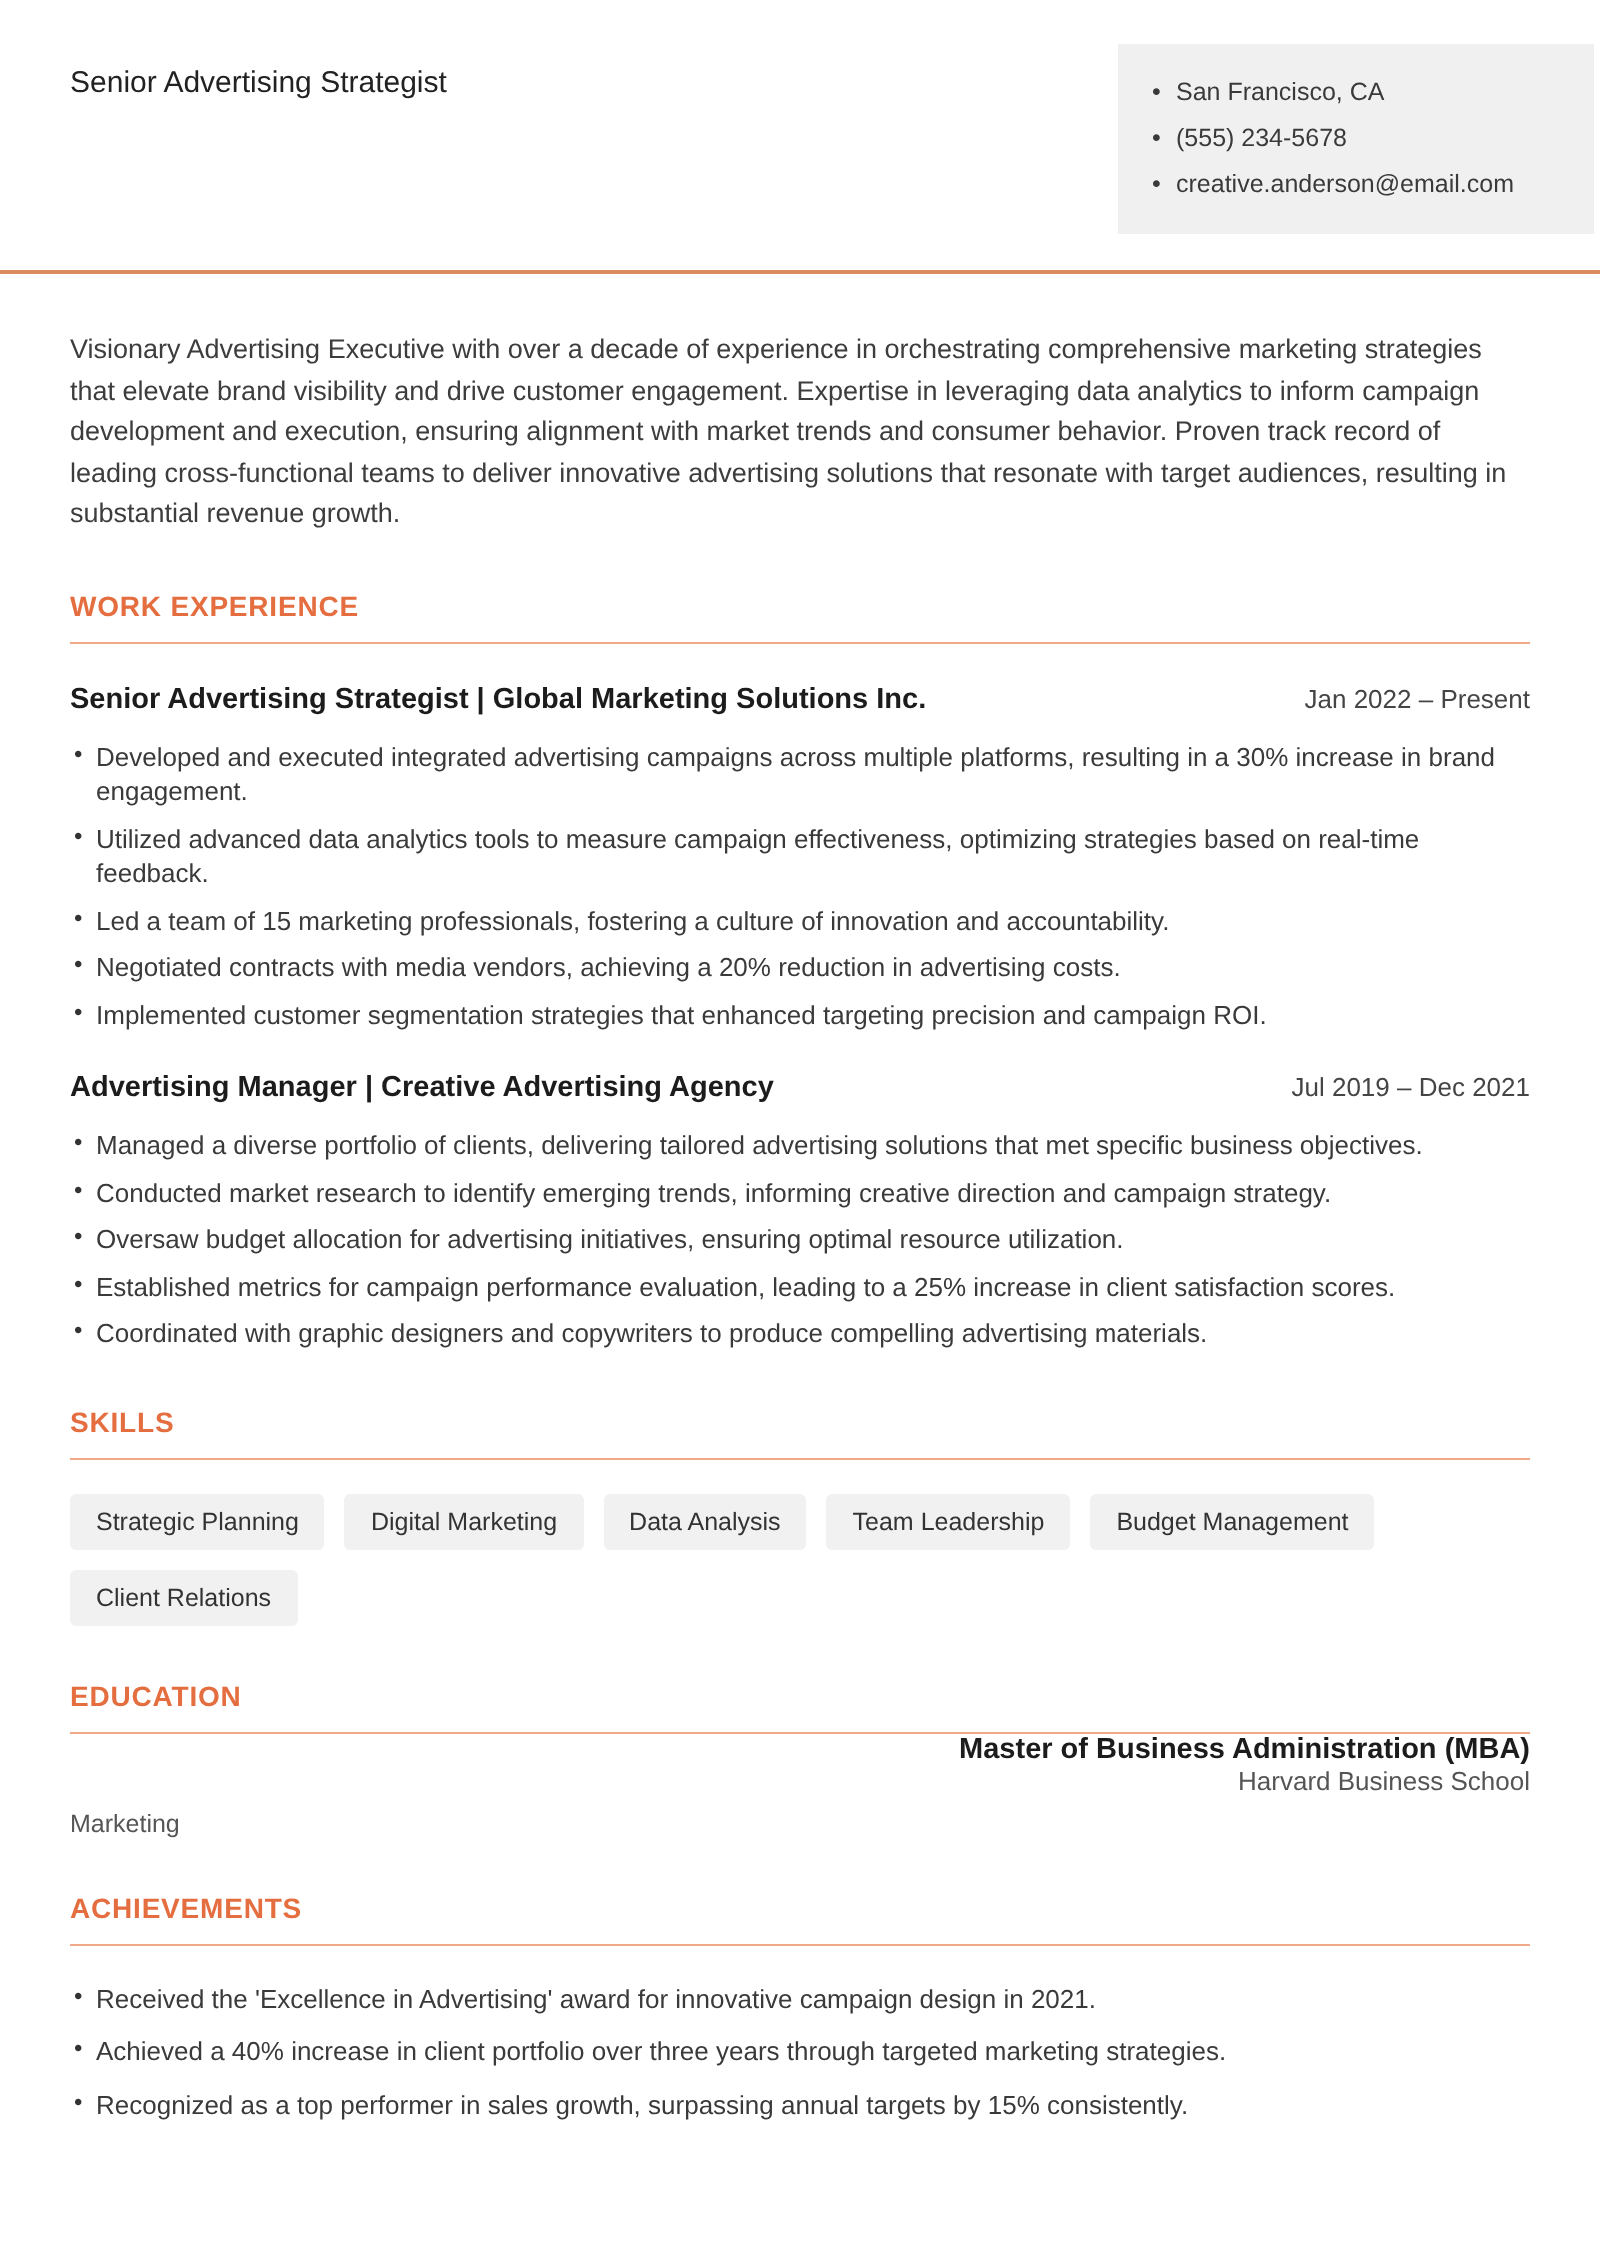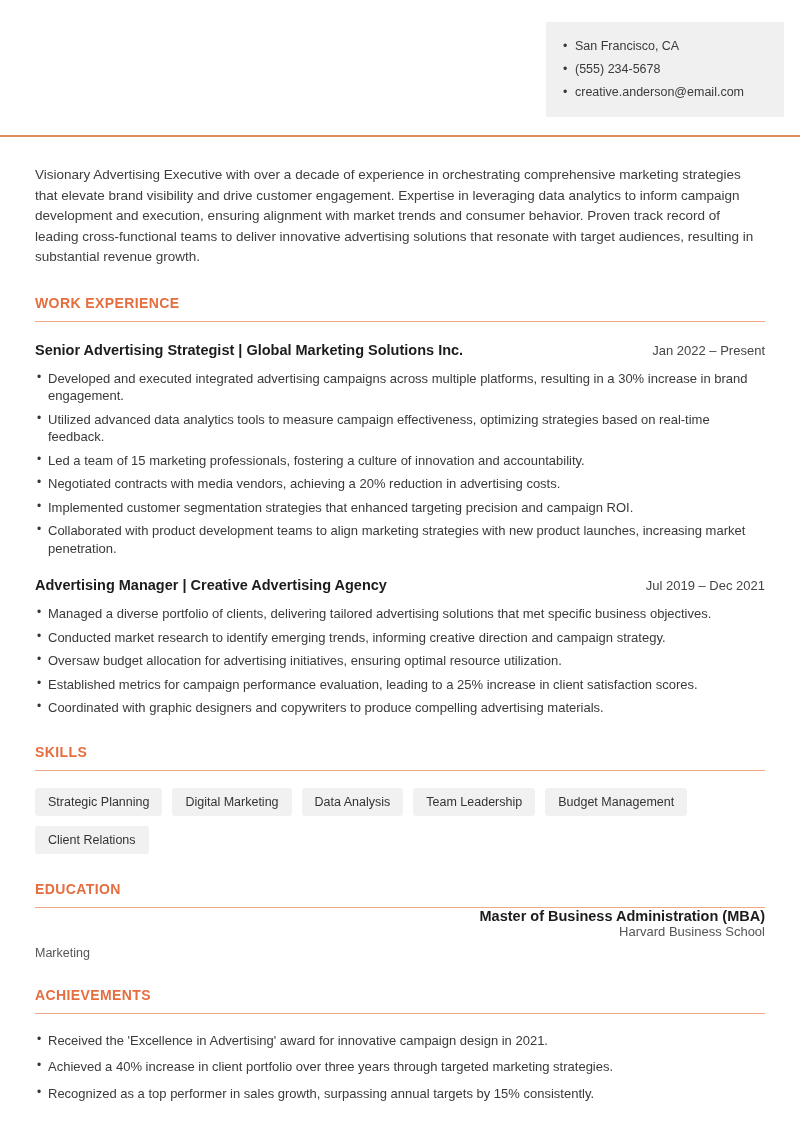--- a/index.html
+++ b/index.html
@@ -18,21 +18,21 @@
     width:800px;height:1130px;background:#ffffff;
     font-family:"Liberation Sans",sans-serif;color:var(--body);
   }
   .page{position:relative;width:800px;height:1130px;overflow:hidden;}
 
   
   header{position:relative;height:137px;padding:22px 35px 0;border-bottom:2px solid var(--divider);}
   h1{margin:0;font-size:30px;line-height:35px;font-weight:700;letter-spacing:.5px;color:var(--ink);}
   h1 .last{display:block;color:var(--accent);}
   .person-title{margin-top:11px;font-size:15px;font-weight:500;color:#222;}
-  .contact-box{position:absolute;top:22px;right:16px;width:238px;background:var(--box-bg);padding:13px 14px 13px 16px;}
+  .contact-box{position:absolute;top:22px;right:3px;width:238px;background:var(--box-bg);padding:13px 14px 13px 16px;}
   .contact-box ul{margin:0;padding:0;list-style:none;}
   .contact-box li{position:relative;padding-left:13px;font-size:12.5px;line-height:23px;color:#3a3a3a;}
   .contact-box li::before{content:"•";position:absolute;left:1px;color:#3a3a3a;}
 
   
   main{padding:0 35px;}
   .summary{margin:28px 0 0;font-size:13.5px;line-height:20.5px;color:#3d3d3d;}
 
   section{margin-top:27px;}
   h2{margin:0;font-size:14px;font-weight:700;letter-spacing:.4px;color:var(--accent);
@@ -56,20 +56,21 @@
   .field{margin-top:7px;font-size:12.5px;color:var(--muted);}
 
   #achievement-list{margin-top:18px;}
   #achievement-list li{margin-bottom:9px;}
 </style>
 </head>
 <body>
 
 <div class="page">
   <header>
+    <div class="person-title">Senior Advertising Strategist</div>
     <aside class="contact-box">
       <ul id="contact-list">
           <li>San Francisco, CA</li>
           <li>(555) 234-5678</li>
           <li>creative.anderson@email.com</li>
         </ul>
     </aside>
   </header>
 
   <main>
@@ -82,21 +83,20 @@
             <div class="job-header">
               <span class="job-title">Senior Advertising Strategist | Global Marketing Solutions Inc.</span>
               <span class="job-dates">Jan 2022 – Present</span>
             </div>
             <ul class="bullets">
               <li>Developed and executed integrated advertising campaigns across multiple platforms, resulting in a 30% increase in brand engagement.</li>
               <li>Utilized advanced data analytics tools to measure campaign effectiveness, optimizing strategies based on real-time feedback.</li>
               <li>Led a team of 15 marketing professionals, fostering a culture of innovation and accountability.</li>
               <li>Negotiated contracts with media vendors, achieving a 20% reduction in advertising costs.</li>
               <li>Implemented customer segmentation strategies that enhanced targeting precision and campaign ROI.</li>
-              <li>Collaborated with product development teams to align marketing strategies with new product launches, increasing market penetration.</li>
             </ul>
           </div>
           <div class="job">
             <div class="job-header">
               <span class="job-title">Advertising Manager | Creative Advertising Agency</span>
               <span class="job-dates">Jul 2019 – Dec 2021</span>
             </div>
             <ul class="bullets">
               <li>Managed a diverse portfolio of clients, delivering tailored advertising solutions that met specific business objectives.</li>
               <li>Conducted market research to identify emerging trends, informing creative direction and campaign strategy.</li>

